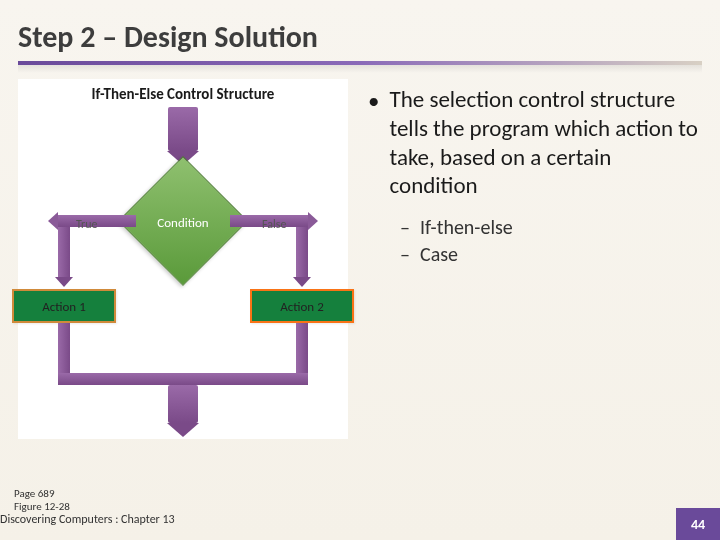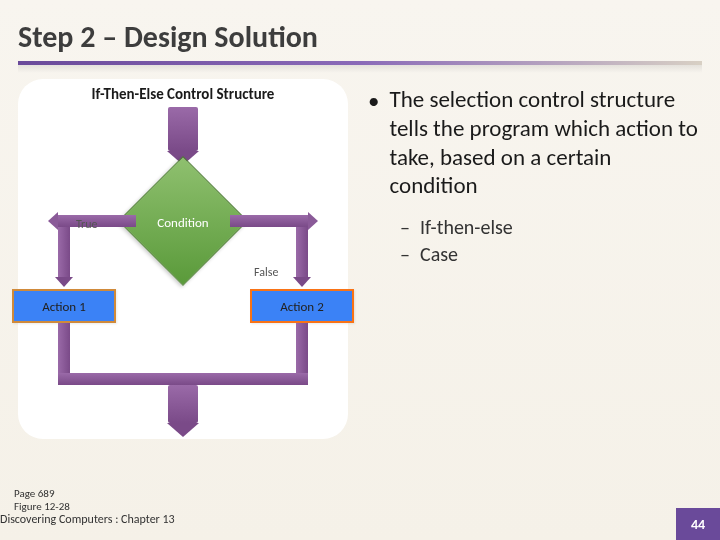--- a/index.html
+++ b/index.html
@@ -29,21 +29,20 @@
   .content {
     display: flex;
     padding: 6px 18px 0 18px;
     gap: 20px;
   }
   .diagram {
     width: 330px; height: 360px;
     position: relative;
     background: #fff;
     flex-shrink: 0;
-    border-radius: 25px;
   }
   .text-col {
     flex: 1;
     padding-top: 6px;
     color: #1a1a1a;
   }
   .bullet-main {
     display: flex;
     gap: 10px;
     font-size: 23px;
@@ -140,21 +139,21 @@
     background: linear-gradient(to right, #9a6aa8, #7a4a88);
   }
   .vline.downcap::after {
     content:""; position:absolute; bottom:-10px; left:50%; transform:translateX(-50%);
     border-left:9px solid transparent; border-right:9px solid transparent;
     border-top:10px solid #7a4a88;
   }
   .action-box {
     position: absolute;
     width: 104px; height: 34px;
-    background: #3b82f6;
+    background: #15803d;
     border: 1px solid #bbb;
     display:flex; align-items:center; justify-content:center;
     font-size: 13px; font-weight: 500; color:#222;
     box-shadow: 1px 1px 2px rgba(0,0,0,0.08);
   }
   .action-box.a1 { border: 2px solid #d08a3a; }
   .action-box.a2 { border: 2px solid #f97316; }
 </style>
 </head>
 <body>
@@ -170,21 +169,21 @@
 
     <div class="arrow-down" style="left:150px; top:28px; height:44px;"></div>
 
     <div class="diamond" style="top:96px;"></div>
     <div class="diamond-label" style="top:136px;">Condition</div>
 
     <div class="hline leftcap" style="top:136px; left:40px; width:78px;"></div>
     <div class="hline rightcap" style="top:136px; left:212px; width:78px;"></div>
 
     <div class="tf-label" style="top:138px; left:58px;">True</div>
-    <div class="tf-label" style="top:138px; left:236px;margin-top:48px;">False</div>
+    <div class="tf-label" style="top:138px; left:244px;">False</div>
 
     <div class="vline downcap" style="left:40px; top:148px; height:50px;"></div>
     <div class="vline downcap" style="left:278px; top:148px; height:50px;"></div>
 
     <div class="action-box a1" style="left:-6px; top:210px;">Action 1</div>
     <div class="action-box a2" style="left:232px; top:210px;">Action 2</div>
 
     <div class="vline" style="left:40px; top:244px; height:56px;"></div>
     <div class="vline" style="left:278px; top:244px; height:56px;"></div>
 

